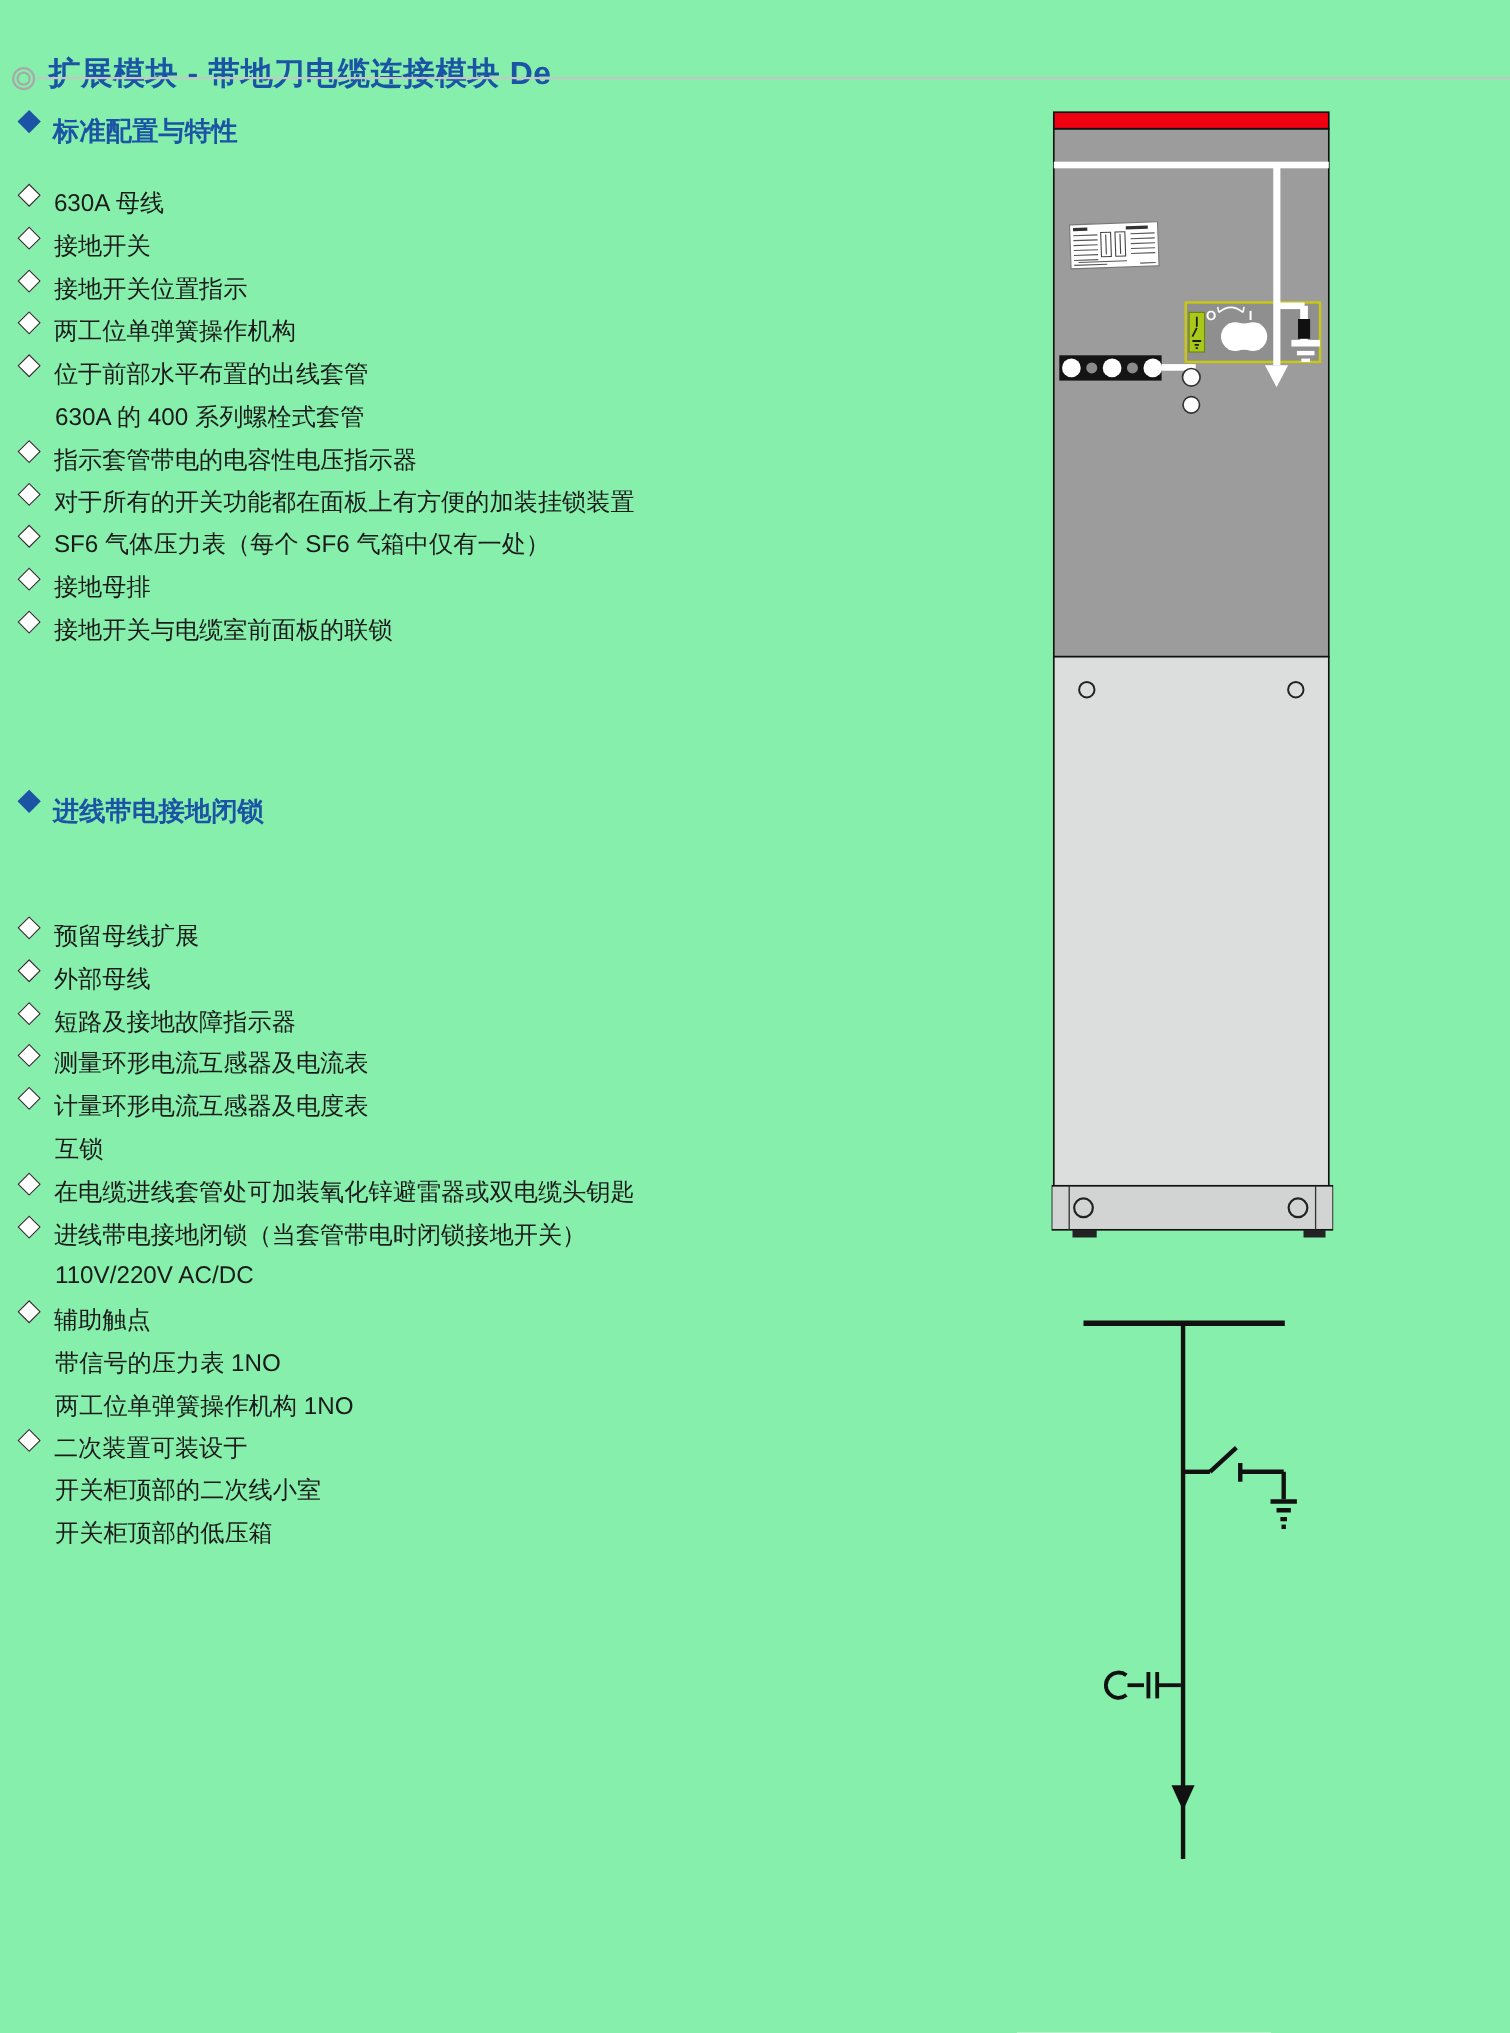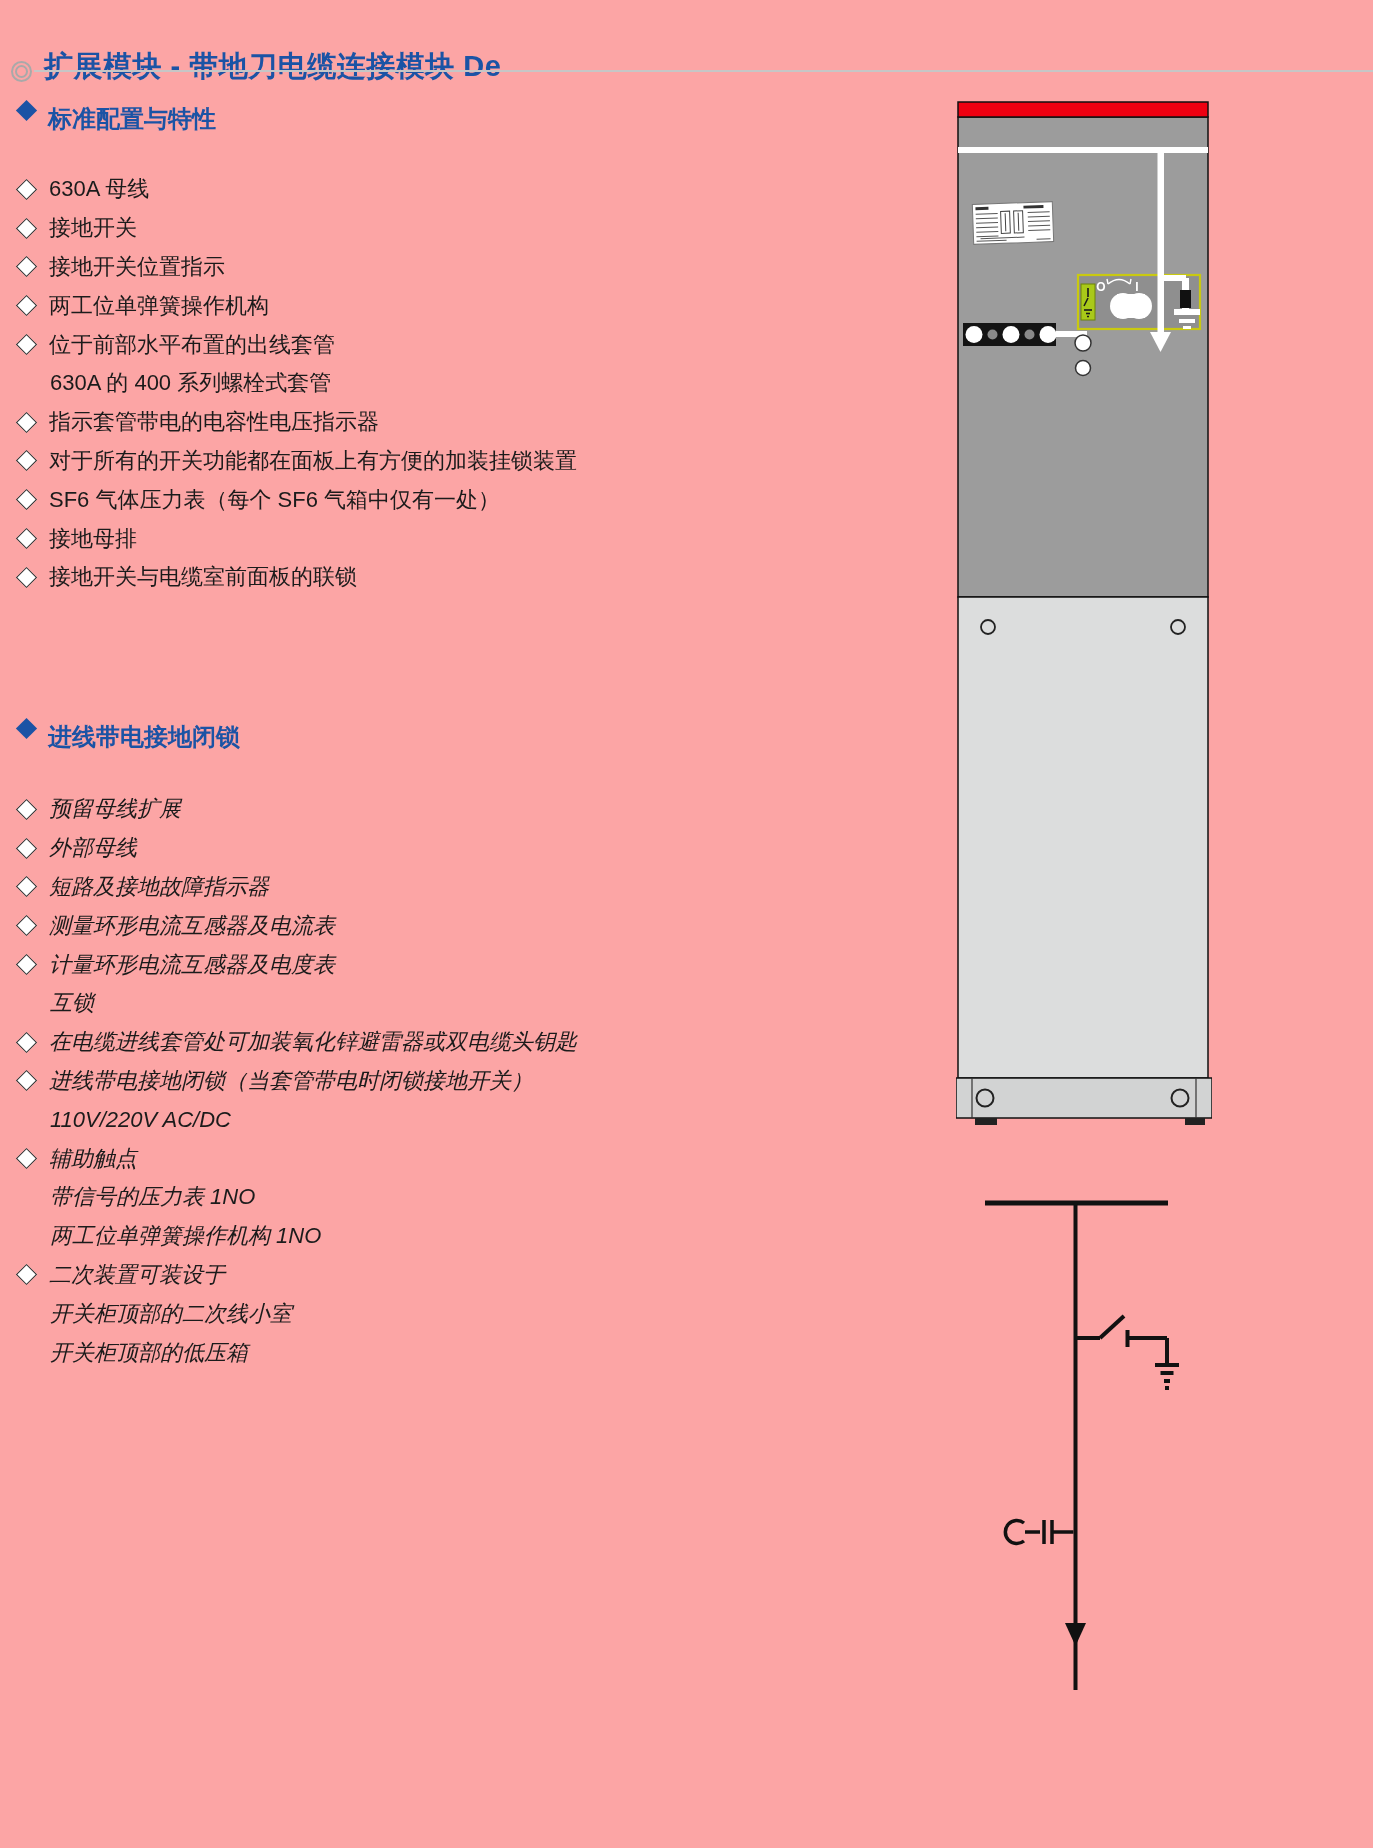--- a/index.html
+++ b/index.html
@@ -1,31 +1,31 @@
 <!DOCTYPE html>
 <html style="--accent: #1b53a5;"><head>
 <meta charset="utf-8">
 <style>
   html,body{margin:0;padding:0;background:#ffffff;}
-  .page{position:relative;width:1373px;height:1848px;background:#fca5a5;overflow:hidden;
+  .page{position:relative;width:1373px;height:1848px;background:#86efac;overflow:hidden;
         font-family:"Liberation Sans","DejaVu Sans",sans-serif;}
   
   .title{position:absolute;left:44px;top:28px;font-size:29px;font-weight:bold;
          color:var(--accent,#1b53a5);letter-spacing:0.5px;white-space:nowrap;}
   .rule{position:absolute;left:34px;top:70px;width:1339px;height:2px;background:#c6c6c6;}
   .ring{position:absolute;left:11px;top:61px;width:17px;height:17px;border:2px solid #a9a9a9;
         border-radius:50%;display:flex;align-items:center;justify-content:center;}
   .ring-inner{width:9px;height:9px;border:2px solid #a9a9a9;border-radius:50%;}
   
   .sec-head{position:absolute;left:16px;display:flex;align-items:flex-start;
             font-size:24px;font-weight:bold;color:var(--accent,#1b53a5);}
   .dfill{width:15px;height:15px;background:var(--accent,#1b53a5);transform:rotate(45deg);
          margin:0 14px 0 3px;flex:none;}
   .items{position:absolute;left:16px;}
-  .item{height:38.8px;display:flex;align-items:center;}
+  .item{height:38.8px;display:flex;}
   .dmark{width:13px;height:13px;border:1.6px solid #2a2a2a;transform:rotate(45deg);
          margin:0 15px 0 3px;flex:none;background:#fff;}
   .item.nob{padding-left:34px;}
   .itext{font-size:22px;color:#1b1b1b;white-space:nowrap;}
   
   .cabinet{position:absolute;left:956px;top:100px;width:256px;height:1026px;}
   .sld{position:absolute;left:940px;top:1190px;width:330px;height:510px;}
   svg{display:block;}
 </style>
 </head>
@@ -86,21 +86,21 @@
       <div class="item">
         <span class="dmark"></span>
         <span class="itext">接地开关与电缆室前面板的联锁</span>
       </div>
     </div>
 
   <div class="sec-head" style="top:721px;">
     <span class="dfill"></span>
     <span>进线带电接地闭锁</span>
   </div>
-  <div class="items" style="top:790px;font-style:italic;">
+  <div class="items" style="top:836px;">
       <div class="item">
         <span class="dmark"></span>
         <span class="itext">预留母线扩展</span>
       </div>
       <div class="item">
         <span class="dmark"></span>
         <span class="itext">外部母线</span>
       </div>
       <div class="item">
         <span class="dmark"></span>

